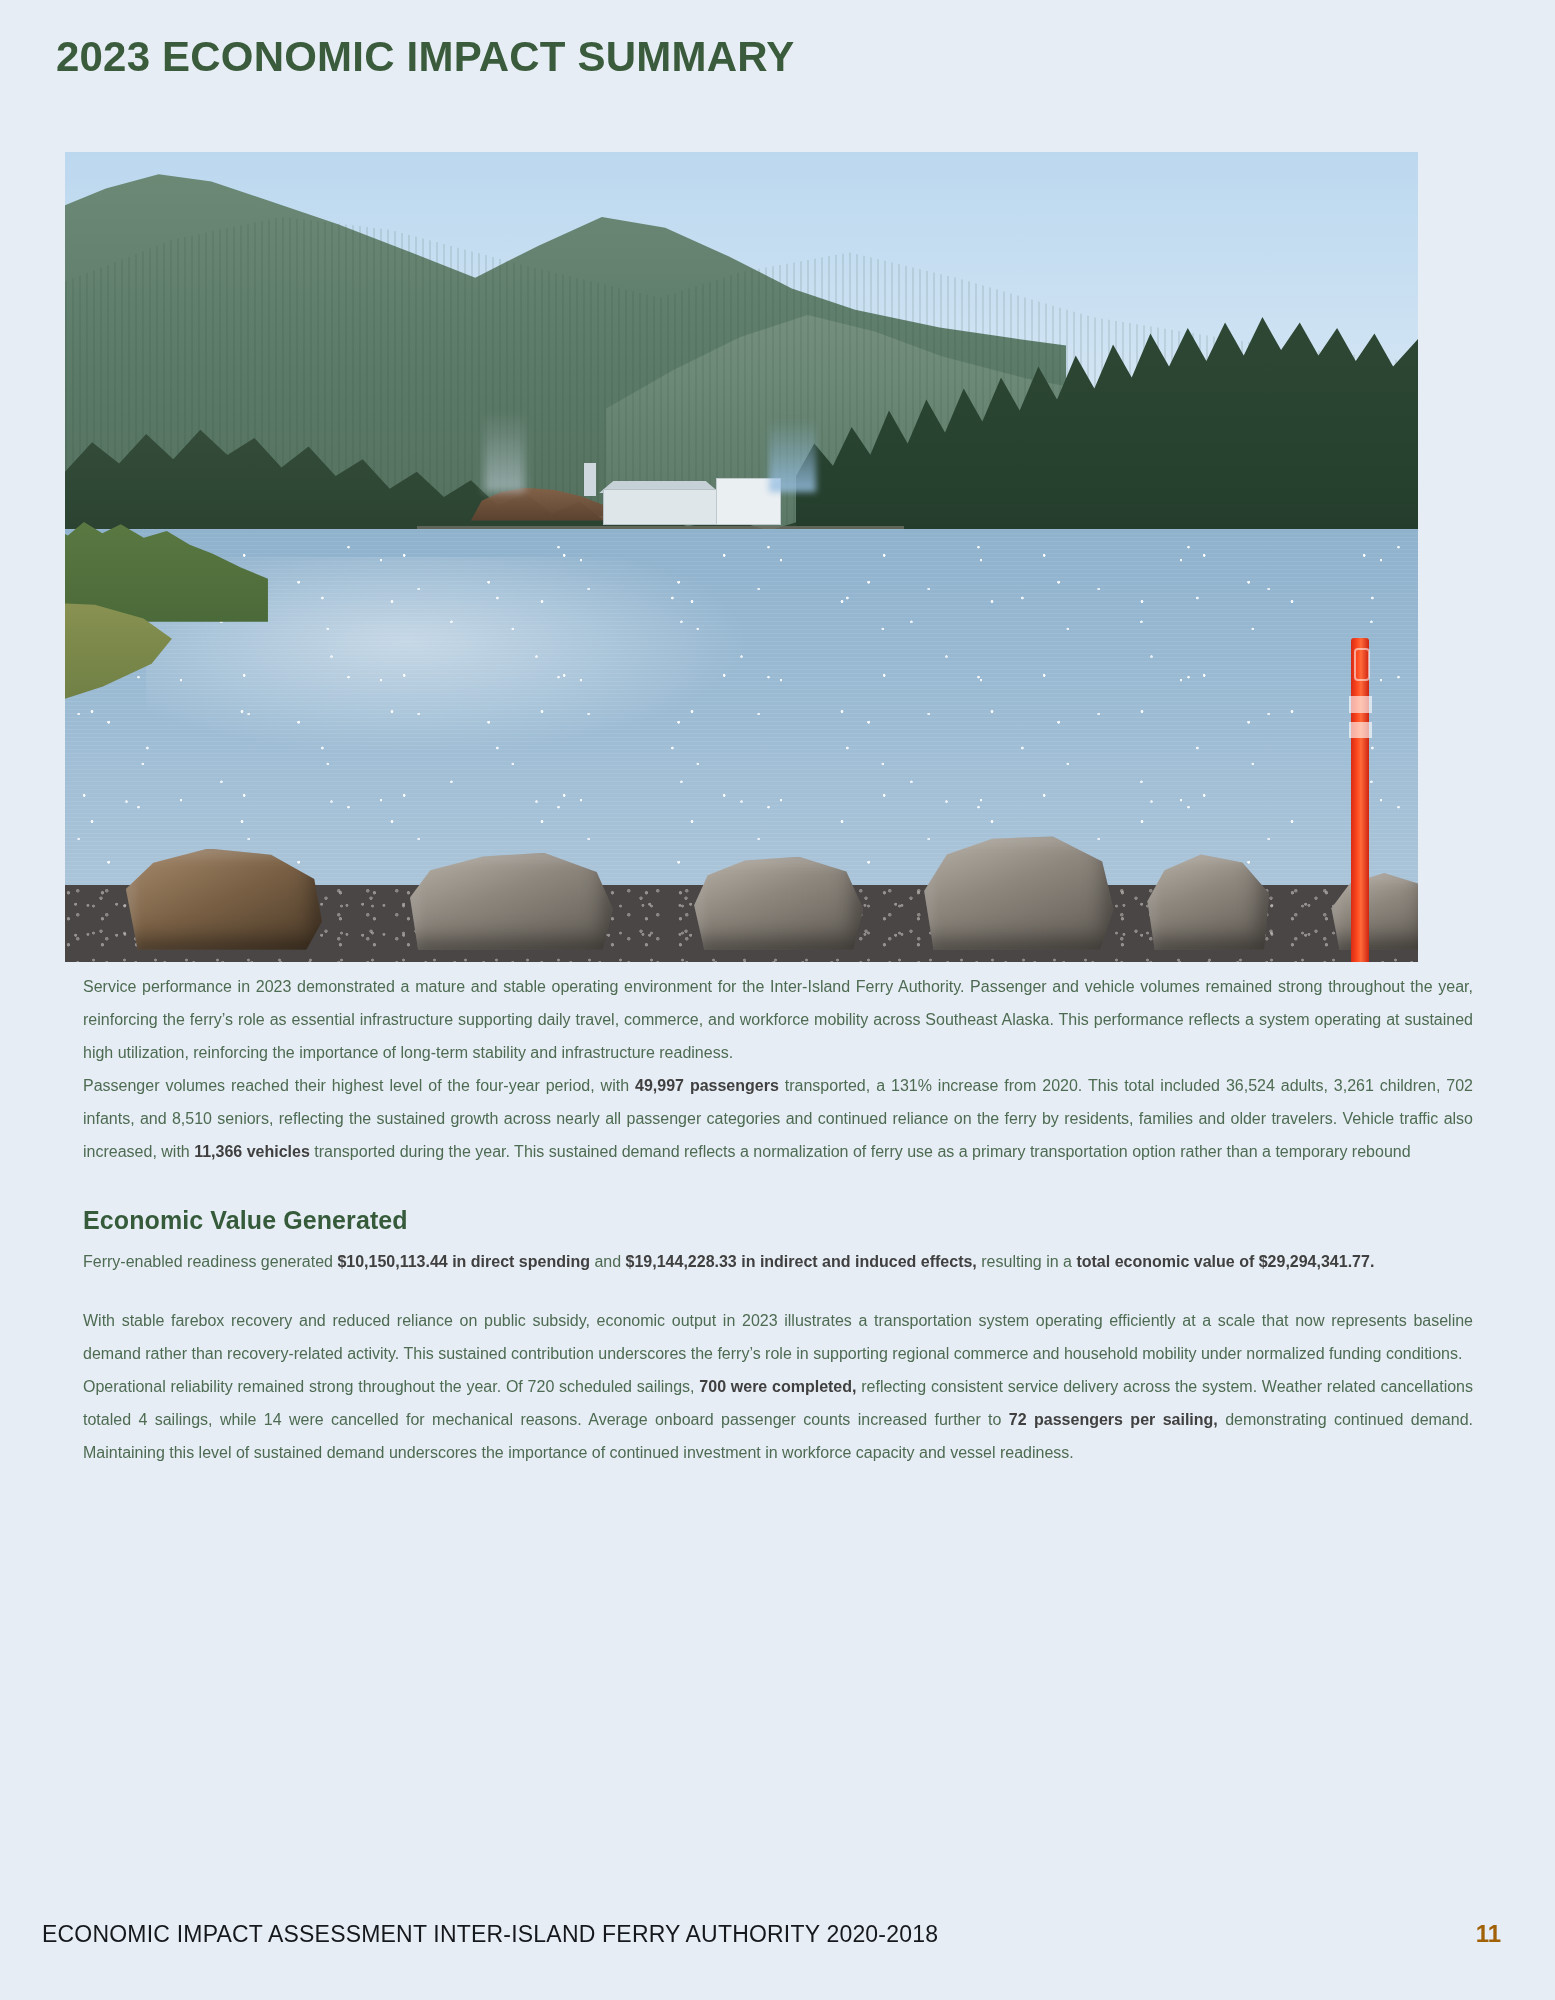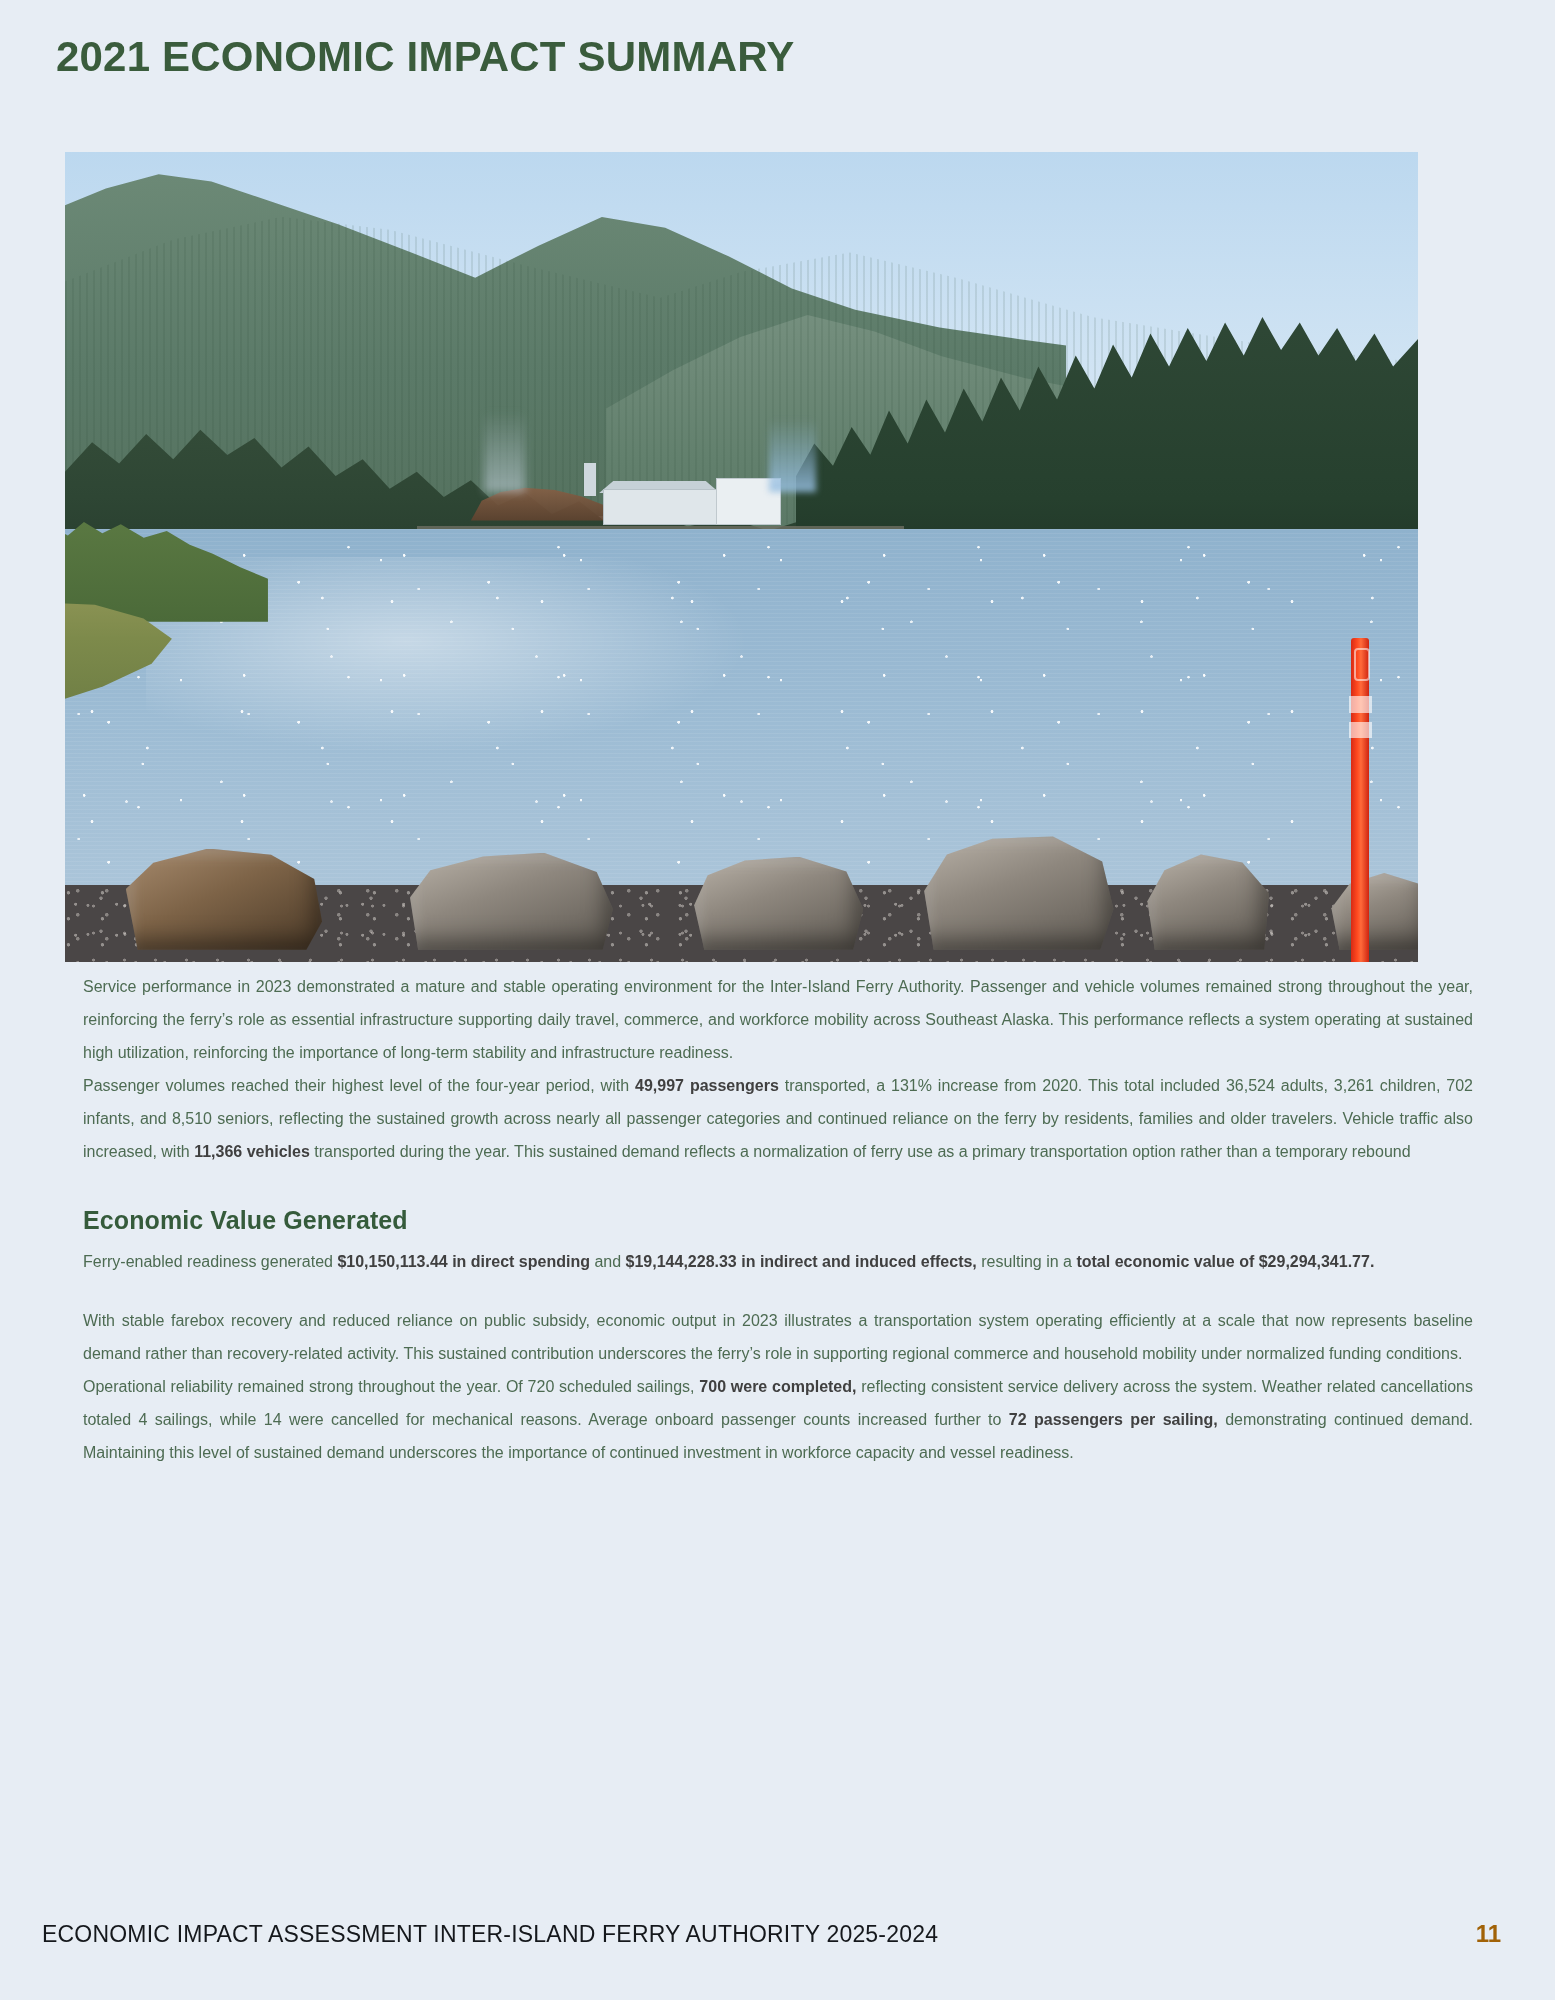--- a/index.html
+++ b/index.html
@@ -294,21 +294,21 @@
     color: #a16207;
     padding-right: 12px;
   }
 </style>
 </head>
 <body>
 
 <div class="page">
 
   <div class="header">
-    <h1 class="doc-title">2021 ECONOMIC IMPACT SUMMARY</h1>
+    <h1 class="doc-title">2023 ECONOMIC IMPACT SUMMARY</h1>
   </div>
 
   <div class="photo">
     <div class="photo-inner">
       <div class="sky"></div>
       <div class="ridge-far"></div>
       <div class="ridge-far2"></div>
       <div class="ridge-texture"></div>
       <div class="treeline"></div>
       <div class="treeline-right"></div>
@@ -350,17 +350,17 @@
 
     <h2 class="section">Economic Value Generated</h2>
     <p class="body"><span>Ferry-enabled readiness generated </span><b>$10,150,113.44 in direct spending</b><span> and </span><b>$19,144,228.33 in indirect and induced effects,</b><span> resulting in a </span><b>total economic value of $29,294,341.77.</b></p>
     <div class="gap"></div>
     <p class="body">With stable farebox recovery and reduced reliance on public subsidy, economic output in 2023 illustrates a transportation system operating efficiently at a scale that now represents baseline demand rather than recovery-related activity. This sustained contribution underscores the ferry’s role in supporting regional commerce and household mobility under normalized funding conditions.</p>
 
     <p class="body"><span>Operational reliability remained strong throughout the year. Of 720 scheduled sailings, </span><b>700 were completed,</b><span> reflecting consistent service delivery across the system. Weather related cancellations totaled 4 sailings, while 14 were cancelled for mechanical reasons. Average onboard passenger counts increased further to </span><b>72 passengers per sailing,</b><span> demonstrating continued demand. Maintaining this level of sustained demand underscores the importance of continued investment in workforce capacity and vessel readiness.</span></p>
   </div>
 
   <div class="footer">
-    <div class="footer-text">ECONOMIC IMPACT ASSESSMENT INTER-ISLAND FERRY AUTHORITY 2025-2024</div>
+    <div class="footer-text">ECONOMIC IMPACT ASSESSMENT INTER-ISLAND FERRY AUTHORITY 2020-2018</div>
     <div class="page-num">11</div>
   </div>
 
 </div>
 
 </body></html>

